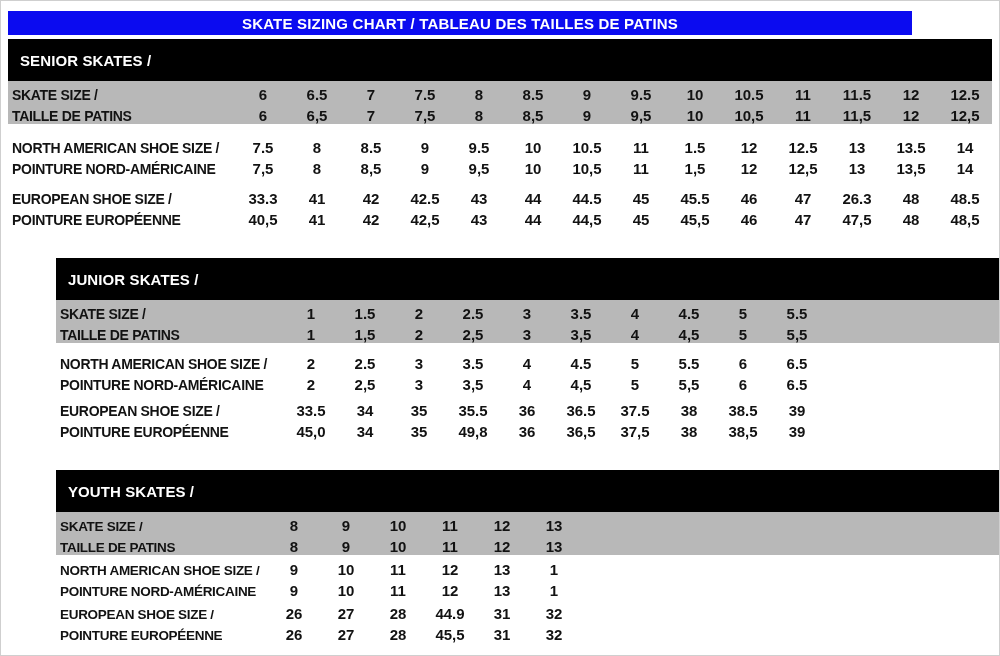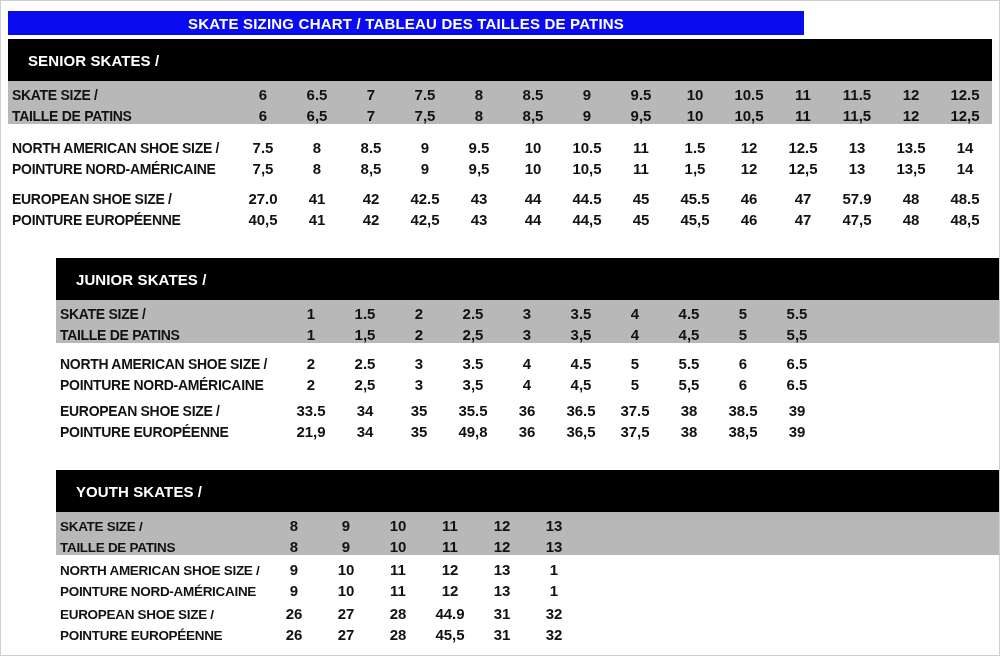--- a/index.html
+++ b/index.html
@@ -13,36 +13,36 @@
     width:1000px; height:656px;
     border:1px solid #cfcfcf;
     padding:10px 7px 0 7px;
     font-family:"Liberation Sans", sans-serif;
     font-weight:bold;
     color:var(--ink);
     overflow:hidden;
   }
   .chart { width:984px; }
   .title-bar {
-    width:796px; height:24px;
+    width:904px; height:24px;
     background:var(--blue);
     color:#ffffff;
     display:flex; align-items:center; justify-content:center;
     font-size:15px;
     letter-spacing:0.2px;
     margin-bottom:4px;
   }
   .sec { margin-top:0; }
   .sec + .sec { margin-top:30px;margin-left:48px; }
   .sec-header {
     width:984px; height:42px;
     background:#000000;
     color:#ffffff;
     display:flex; flex-direction:column; justify-content:center;
-    padding-left:20px;
+    padding-left:12px;
     font-size:15px; line-height:19px;
     letter-spacing:0.1px;
   }
   .row-block { width:984px; }
   .row-block.shaded { background:var(--gray); }
   .line { display:flex; align-items:flex-end; height:21.5px; }
   .label {
     flex:none; width:228px;
     padding-left:4px;
     font-size:14px;
@@ -136,32 +136,32 @@
             <div class="cell">12</div>
             <div class="cell">12,5</div>
             <div class="cell">13</div>
             <div class="cell">13,5</div>
             <div class="cell">14</div>
           </div>
         </div>
         <div class="row-block" style="margin-top: 8px;">
           <div class="line">
             <div class="label">EUROPEAN SHOE SIZE /</div>
-            <div class="cell">27.0</div>
+            <div class="cell">33.3</div>
             <div class="cell">41</div>
             <div class="cell">42</div>
             <div class="cell">42.5</div>
             <div class="cell">43</div>
             <div class="cell">44</div>
             <div class="cell">44.5</div>
             <div class="cell">45</div>
             <div class="cell">45.5</div>
             <div class="cell">46</div>
             <div class="cell">47</div>
-            <div class="cell">57.9</div>
+            <div class="cell">26.3</div>
             <div class="cell">48</div>
             <div class="cell">48.5</div>
           </div>
           <div class="line">
             <div class="label">POINTURE EUROPÉENNE</div>
             <div class="cell">40,5</div>
             <div class="cell">41</div>
             <div class="cell">42</div>
             <div class="cell">42,5</div>
             <div class="cell">43</div>
@@ -246,21 +246,21 @@
             <div class="cell">35.5</div>
             <div class="cell">36</div>
             <div class="cell">36.5</div>
             <div class="cell">37.5</div>
             <div class="cell">38</div>
             <div class="cell">38.5</div>
             <div class="cell">39</div>
           </div>
           <div class="line">
             <div class="label">POINTURE EUROPÉENNE</div>
-            <div class="cell">21,9</div>
+            <div class="cell">45,0</div>
             <div class="cell">34</div>
             <div class="cell">35</div>
             <div class="cell">49,8</div>
             <div class="cell">36</div>
             <div class="cell">36,5</div>
             <div class="cell">37,5</div>
             <div class="cell">38</div>
             <div class="cell">38,5</div>
             <div class="cell">39</div>
           </div>

